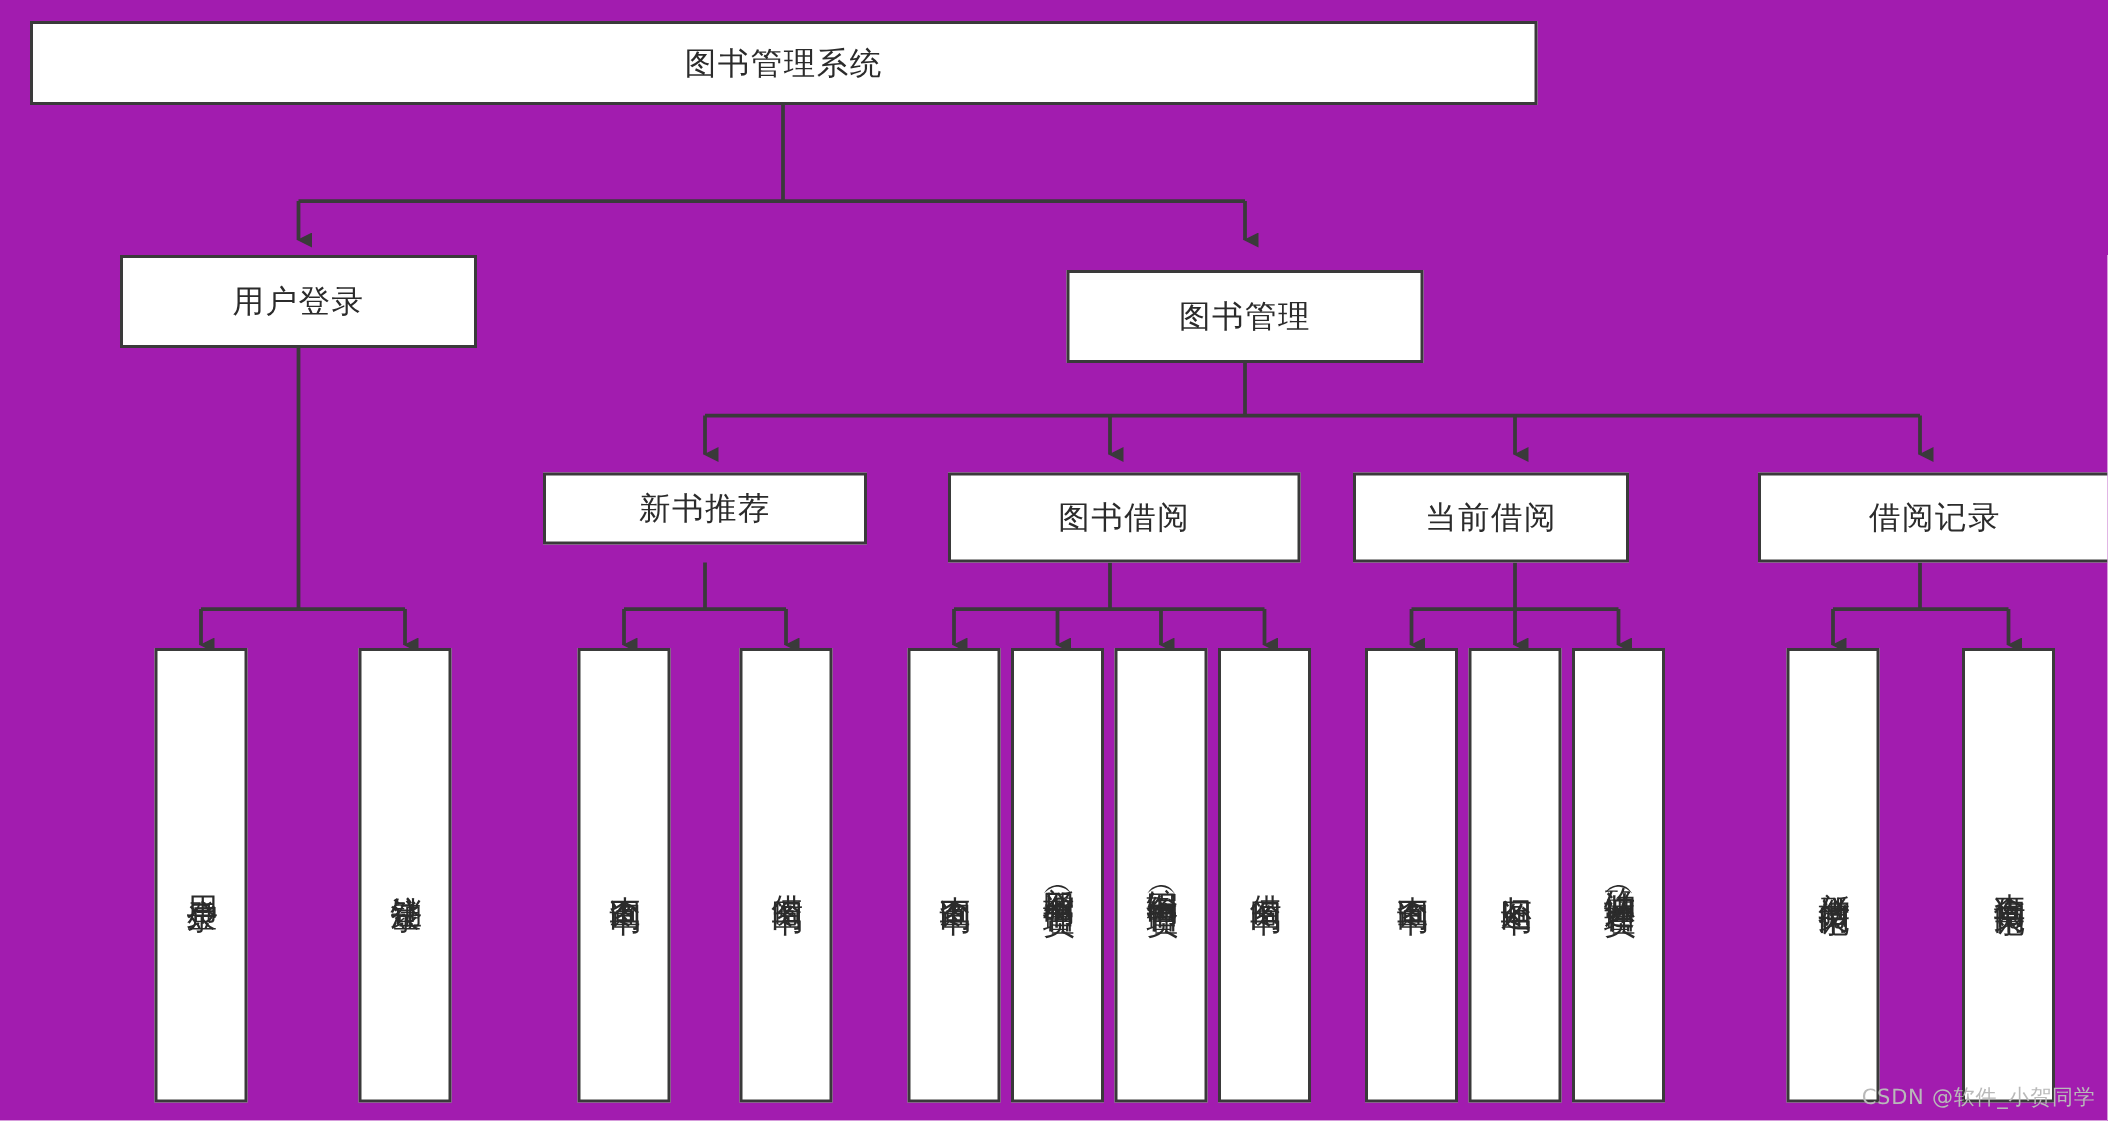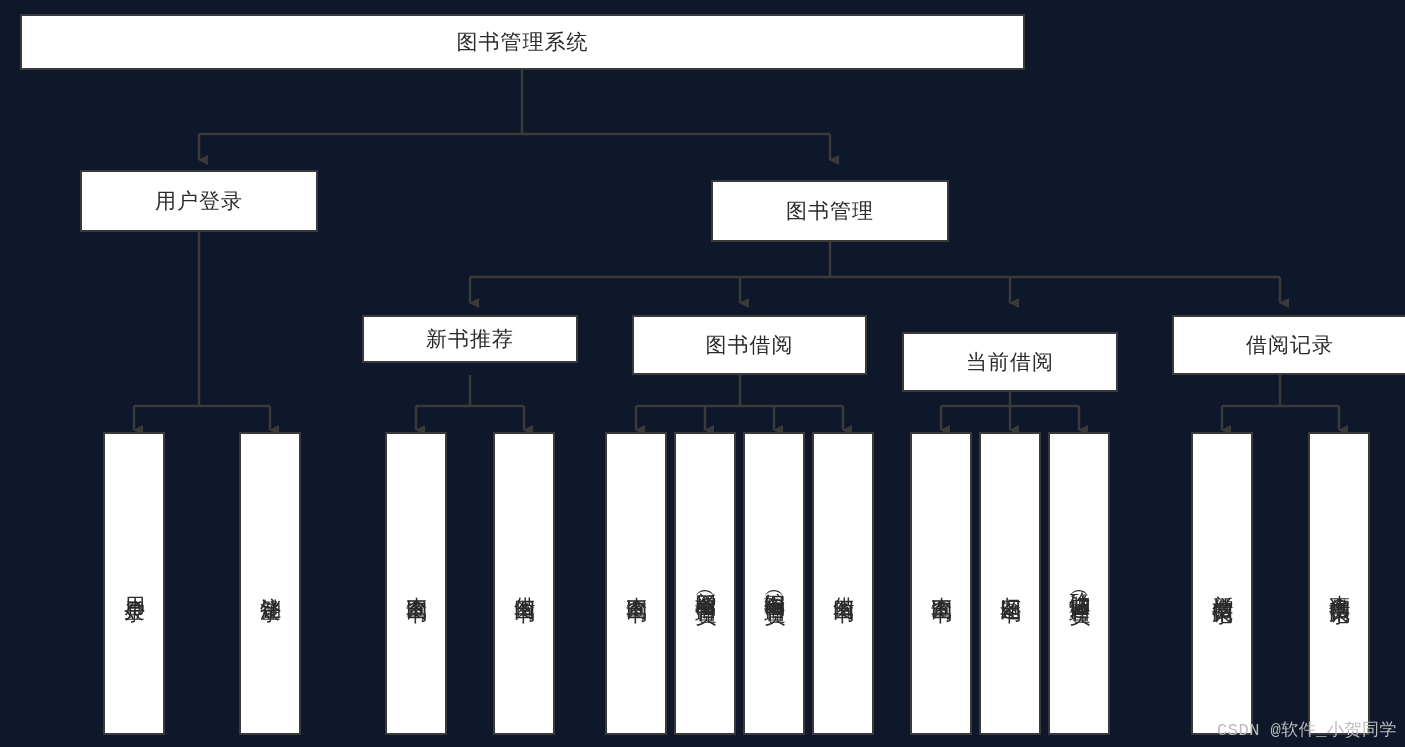--- a/index.html
+++ b/index.html
@@ -7,21 +7,21 @@
     padding: 0;
     background: #ffffff;
   }
   body {
     font-family: "DejaVu Sans", "Liberation Sans", sans-serif;
   }
   #canvas {
     position: relative;
     width: 1405px;
     height: 747px;
-    background: #0f172a;
+    background: #a21caf;
     overflow: hidden;
   }
   .node {
     position: absolute;
     box-sizing: border-box;
     border: 2.5px solid #3a3a3a;
     background: #ffffff;
     display: flex;
     align-items: center;
     justify-content: center;
@@ -53,25 +53,24 @@
     left: 0;
     top: 0;
     width: 1405px;
     height: 747px;
     pointer-events: none;
   }
   .watermark {
     position: absolute;
     right: 8px;
     bottom: 6px;
-    font-size: 17px;
+    font-size: 14px;
     color: #b9b9b9;
     letter-spacing: 0.5px;
     white-space: nowrap;
-    font-family: Liberation Mono, monospace;
   }
 </style>
 </head>
 <body>
 
 <div id="canvas">
 
   <svg class="links" viewBox="0 0 1405 747">
     <defs>
       <marker id="arw" markerWidth="12" markerHeight="12" refX="5" refY="9" orient="auto" markerUnits="userSpaceOnUse">
@@ -132,21 +131,21 @@
   <div class="node h" style="left:711px; top:180px; width:238px; height:62px;">
     <span>图书管理</span>
   </div>
 
   <div class="node h" style="left:362px; top:315px; width:216px; height:48px;">
     <span>新书推荐</span>
   </div>
   <div class="node h" style="left:632px; top:315px; width:235px; height:60px;">
     <span>图书借阅</span>
   </div>
-  <div class="node h" style="left:902px; top:315px; width:216px; height:60px;margin-top:17px;">
+  <div class="node h" style="left:902px; top:315px; width:184px; height:60px;">
     <span>当前借阅</span>
   </div>
   <div class="node h" style="left:1172px; top:315px; width:236px; height:60px;">
     <span>借阅记录</span>
   </div>
 
   <div class="node v" style="left:103px; top:432px; width:62px; height:303px;">
     <span class="vtext">用户登录</span>
   </div>
   <div class="node v" style="left:239px; top:432px; width:62px; height:303px;">

